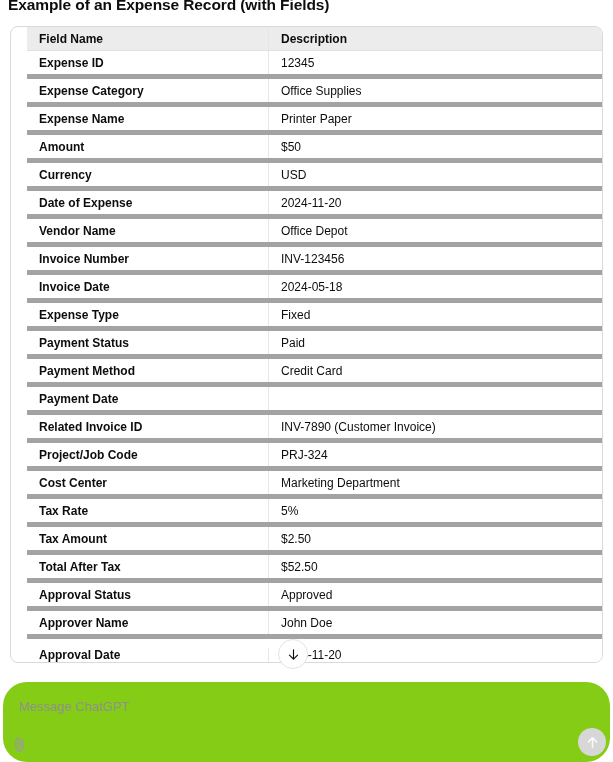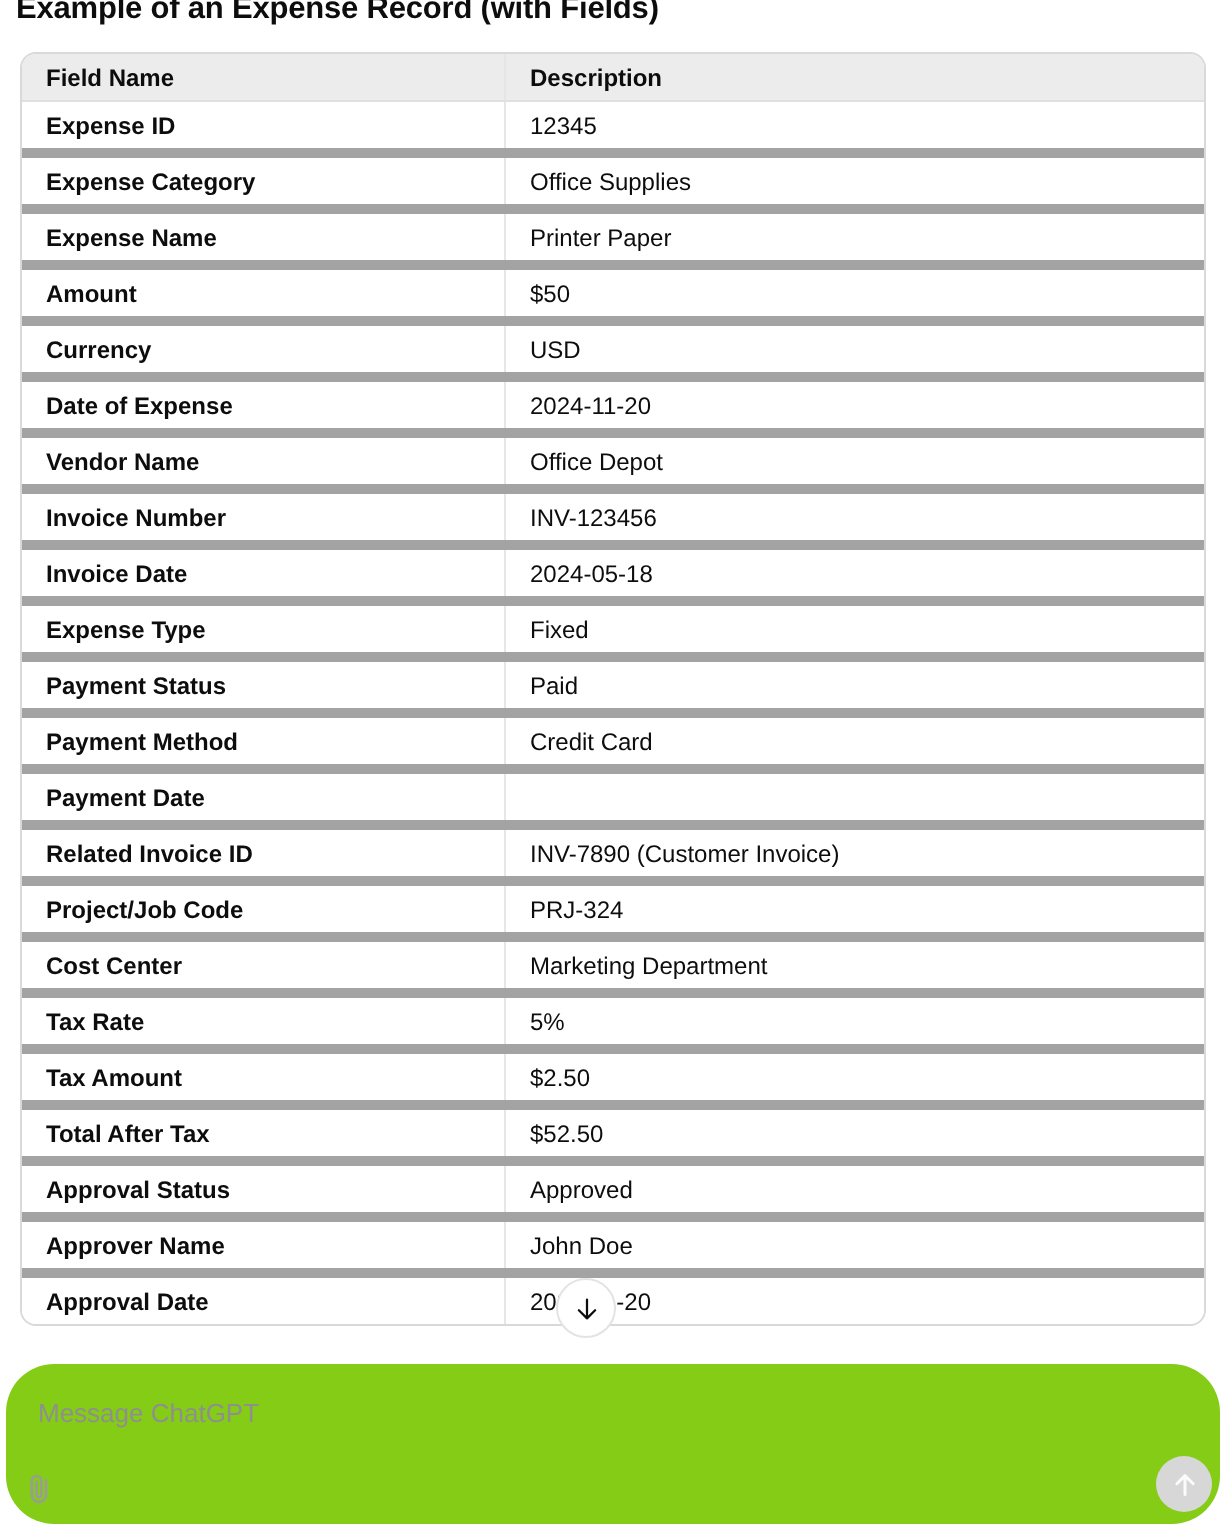--- a/index.html
+++ b/index.html
@@ -22,29 +22,30 @@
   .expense-table {
     position: absolute;
     left: 10px; top: 26px;
     width: 593px; height: 637px;
     border: 1px solid #d9d9d9;
     border-radius: 8px;
     display: flex;
     flex-direction: column;
     overflow: hidden;
     background: #ffffff;
+    padding-left: 16px;
   }
   .tr {
     flex: 1;
     display: flex;
     align-items: stretch;
     border-bottom: 5px solid #a3a3a3;
     background: #ffffff;
   }
-  .tr:last-child { border-bottom: none; }
+  .tr:last-child { border-bottom: none; align-items: flex-end; }
   .tr.head { background: #ececec; border-bottom: 1px solid #e0e0e0; }
   .td {
     display: flex;
     align-items: center;
     padding: 0 12px;
     font-size: 12px;
     color: #0d0d0d;
     white-space: nowrap;
     overflow: hidden;
   }

